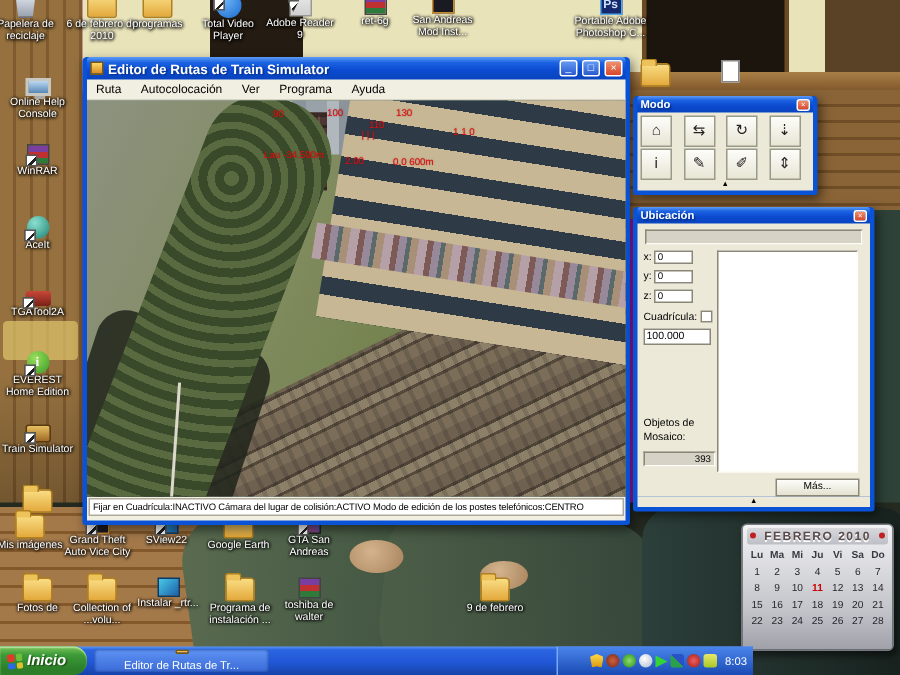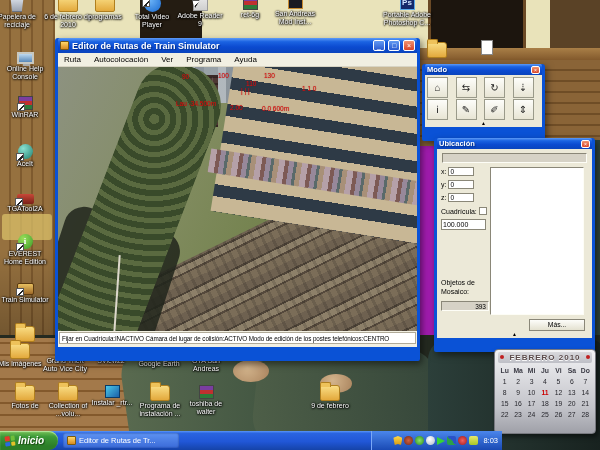--- a/index.html
+++ b/index.html
@@ -69,21 +69,21 @@
   .ic.sc::after{content:"";position:absolute;left:-2px;bottom:-2px;width:6px;height:6px;background:
     linear-gradient(135deg,#fff 55%,#222 55% 75%,#fff 75%);border:1px solid #555;}
 
   
   .watermark{position:absolute;left:7px;top:399px;z-index:3;color:#0a0a0a;line-height:1.0;}
   .wm1{font-size:8.5px;font-weight:bold;}
   .wm2{font-size:12px;font-weight:bold;letter-spacing:.5px;}
 
   
   .xpwin{position:absolute;background:#0a52d6;border-radius:3px 3px 2px 2px;
-    box-shadow:2px 3px 7px rgba(0,0,0,.5);padding:0 3px 14px;}
+    box-shadow:2px 3px 7px rgba(0,0,0,.5);padding:0 3px 3px;}
   .tbar{display:flex;align-items:center;gap:3px;height:15px;padding:0 2px;
     background:linear-gradient(180deg,#5d9bf7 0%,#1b63e2 25%,#0b4ad0 60%,#0a44bd 100%);
     border-radius:2px 2px 0 0;}
   .tbar .ttl{flex:1;font-size:9px;font-weight:bold;color:#fff;text-shadow:1px 1px 1px #04308a;
     white-space:nowrap;overflow:hidden;}
   .wbtn{width:12px;height:11px;border:1px solid #fff;border-radius:2px;font-size:7px;line-height:9px;
     text-align:center;color:#fff;background:linear-gradient(#639af2,#2a5ad0);padding:0;}
   .wbtn.close{background:linear-gradient(#f0926f,#d8452a);}
   .appicon{width:9px;height:9px;background:linear-gradient(#ffd86a,#d88a20);border:1px solid #7a5a10;border-radius:1px;}
 
@@ -125,21 +125,21 @@
   
   .modo{left:422px;top:64px;width:123px;z-index:6;}
   .modo .tbar,.ubi .tbar,.cam .tbar{height:11px;}
   .modo .tbar .ttl,.ubi .tbar .ttl,.cam .tbar .ttl{font-size:7.5px;}
   .modo-body{background:#ece9d8;padding:2px 2px 0;display:grid;grid-template-columns:repeat(4,1fr);gap:1px;}
   .mbtn{width:21px;height:21px;border:1px solid #9a9a8a;background:linear-gradient(#fdfdfa,#e8e5d4);
     font-size:10px;line-height:18px;text-align:center;color:#222;padding:0;}
   .grip{background:#ece9d8;text-align:center;font-size:5px;line-height:6px;height:7px;color:#000;}
 
   
-  .ubi{left:422px;top:138px;width:161px;z-index:6;margin-left:12px;}
+  .ubi{left:422px;top:138px;width:161px;z-index:6;}
   .ubi-body{position:relative;background:#ece9d8;height:182px;font-size:7px;color:#000;}
   .sunken{background:#d6d2c6;border:1px solid;border-color:#8a8778 #fdfdf6 #fdfdf6 #8a8778;}
   .ubi-top{position:absolute;left:5px;top:4px;width:145px;height:10px;}
   .frow{position:absolute;left:4px;display:flex;align-items:center;gap:2px;}
   .fval{width:26px;height:9px;background:#fff;border:1px solid #8a8778;font-size:6.5px;line-height:8px;padding:0 1px;}
   .chk{width:8px;height:8px;background:#fff;border:1px solid #8a8778;}
   .gridsize{position:absolute;left:4px;top:70px;width:45px;height:11px;background:#fff;
     border:1px solid #8a8778;font-size:7px;line-height:10px;padding:0 1px;}
   .tiles-l{position:absolute;left:4px;line-height:1.15;}
   .tiles-v{position:absolute;left:4px;top:152px;width:48px;height:10px;text-align:right;
@@ -174,21 +174,21 @@
   .startbtn{position:absolute;left:0;top:0;width:58px;height:19px;border-radius:0 9px 9px 0;
     background:linear-gradient(180deg,#7bc45a 0%,#3c9a38 30%,#2c7e28 80%);
     box-shadow:inset 0 1px 1px #b8e8a0;display:flex;align-items:center;gap:3px;padding:0 6px 0 5px;}
   .startbtn .txt{color:#fff;font-size:10px;font-weight:bold;font-style:italic;text-shadow:1px 1px 1px #1a4a14;}
   .xpflag{width:10px;height:10px;transform:rotate(-6deg);display:grid;grid-template-columns:1fr 1fr;gap:1px;}
   .xpflag i{border-radius:1px;}
   .xpflag i:nth-child(1){background:#e23a2a}.xpflag i:nth-child(2){background:#6fbf3a}
   .xpflag i:nth-child(3){background:#2a6ae2}.xpflag i:nth-child(4){background:#e2c22a}
   .taskbtn{position:absolute;left:63px;top:2px;width:116px;height:15px;border-radius:2px;
     background:linear-gradient(#5e93f2,#3a6ad8);box-shadow:inset 0 0 2px #1a3a88;
-    display:flex;align-items:center;gap:3px;padding:0 4px;color:#fff;font-size:7.5px;white-space:nowrap;overflow:hidden;}
+    display:flex;align-items:center;gap:3px;padding:0 4px;color:#fff;font-size:7.5px;white-space:nowrap;overflow:hidden;flex-direction:column;}
   .tray{position:absolute;right:0;top:0;height:19px;display:flex;align-items:center;gap:2px;
     background:linear-gradient(180deg,#4a86ec,#1a4ab4);padding:0 4px 0 6px;
     border-left:1px solid #7aa8f8;}
   .lang{color:#fff;font-size:7.5px;margin-right:3px;margin-top:28px;}
   .ticon{width:9px;height:9px;border-radius:2px;display:inline-block;}
   .t-shield{background:linear-gradient(#ffd84a,#d89a10);clip-path:polygon(50% 0,100% 20%,85% 100%,50% 90%,15% 100%,0 20%);}
   .t-swirl{background:radial-gradient(circle,#d06040,#702818);border-radius:50%;}
   .t-green{background:radial-gradient(circle,#8ae06a,#2a8a1a);border-radius:50%;}
   .t-emule{background:radial-gradient(circle at 40% 35%,#fff,#aab8cc);border-radius:50%;}
   .t-play{width:0;height:0;border-left:8px solid #35d435;border-top:4.5px solid transparent;

